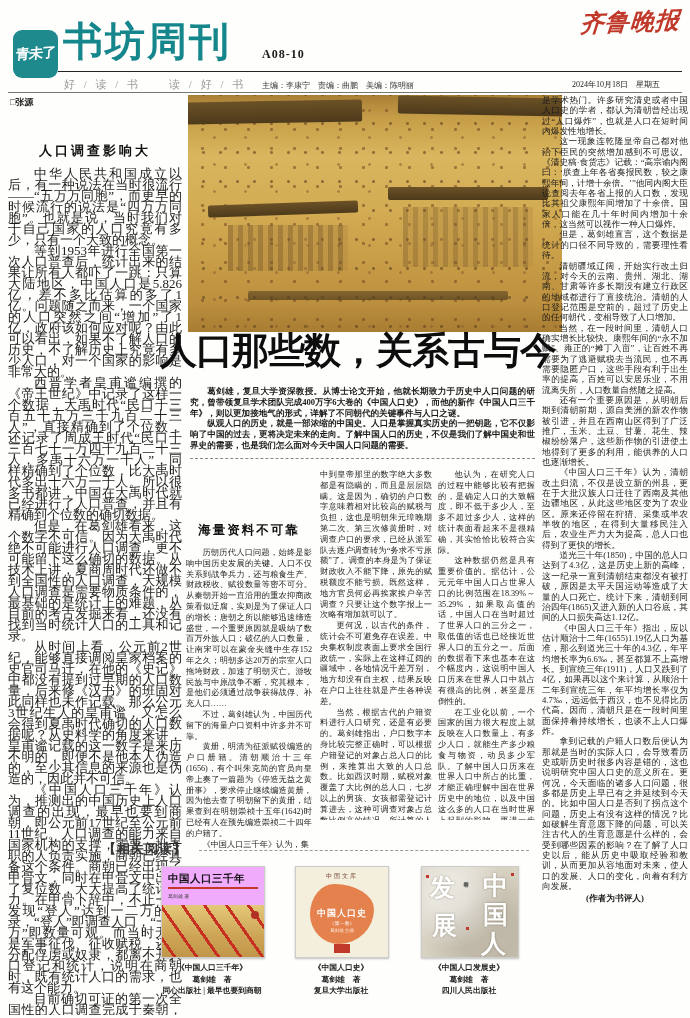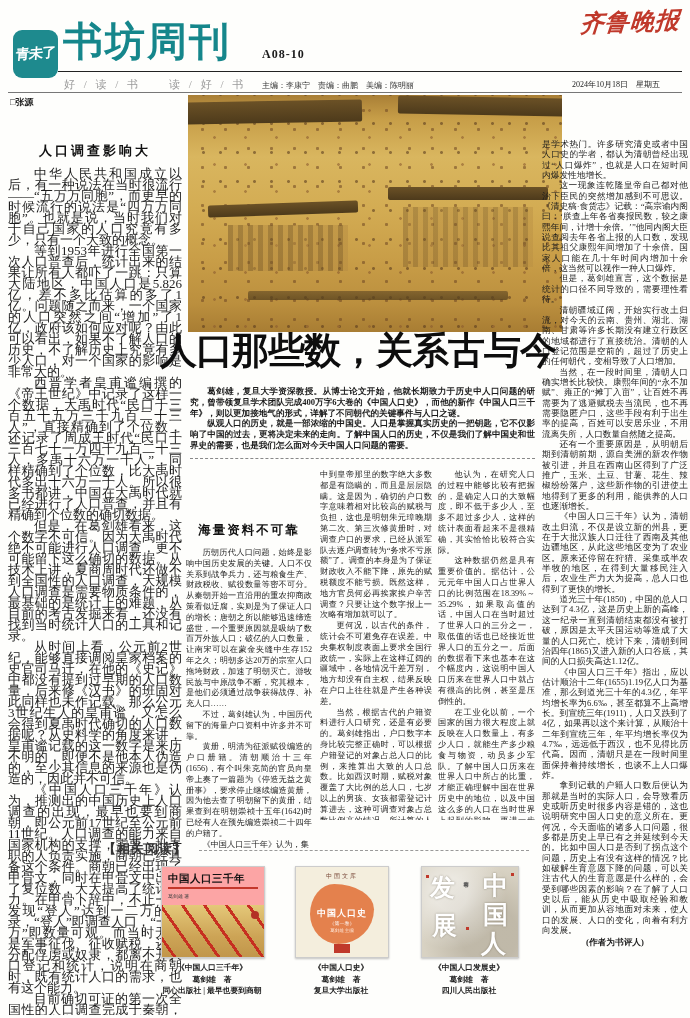--- a/index.html
+++ b/index.html
@@ -49,29 +49,29 @@
   #lede-divider{left:190px;top:458px;width:345px;border-top:1px dashed #888;}
   
   .midcol{top:470px;height:350px;overflow:hidden;}
   #col2{left:186px;width:126px;margin-top:48px;}
   #col2 .sec-h{font-size:12.5px;letter-spacing:2px;margin:4px 0 9px 0;}
   #col2 .body,#col3 .body,#col4 .body{font-size:8.2px;line-height:10.8px;}
   #col3{left:320px;width:112px;}
   #col4{left:438px;width:97px;}
   
   #rightcol{left:542px;top:95px;width:146px;height:915px;overflow:hidden;}
-  #rightcol .body{font-size:8.7px;line-height:10.35px;margin-top:44px;}
+  #rightcol .body{font-size:8.7px;line-height:10.35px;}
   #closing{font-weight:bold;text-align:center;text-indent:0 !important;margin-top:2px !important;}
   
   #related{left:95px;top:836px;width:440px;height:178px;}
   #related-header{position:absolute;left:8px;top:4px;font-size:13px;font-weight:bold;
                   font-family:"Liberation Sans",sans-serif;color:#333;letter-spacing:1px;}
   #related-dash{position:absolute;left:104px;top:14px;width:330px;border-top:1px dashed #999;}
   .book{position:absolute;top:30px;height:90px;box-shadow:0 1px 2px rgba(0,0,0,.25);border:1px solid #ccc;overflow:hidden;}
-  #book1{left:66px;width:102px;background:#fca5a5;}
+  #book1{left:66px;width:102px;background:#f0abfc;}
   #book1 .cover-title{position:absolute;left:6px;top:5px;font-size:10.5px;font-weight:900;letter-spacing:.5px;color:#111;}
   #book1 .cover-sub{position:absolute;left:6px;top:20px;width:90px;height:2px;background:#c4372b;}
   #book1 .cover-auth{position:absolute;left:6px;top:26px;font-size:5px;color:#444;}
   #book1 .cover-art{position:absolute;left:0;right:0;bottom:0;height:52px;
      background:linear-gradient(180deg,#e4c879,#cda456 60%,#c1964a),
      radial-gradient(circle at 30% 60%,#7a5a2a 2px,transparent 3px);}
   #book1 .stripes{position:absolute;left:0;right:0;bottom:0;height:52px;
      background:repeating-linear-gradient(55deg,transparent 0 9px,rgba(198,41,30,.95) 9px 12px,transparent 12px 18px);}
   #book1 .seal{position:absolute;right:5px;bottom:38px;width:8px;height:8px;border-radius:50%;background:#b33025;}
   #book2{left:200px;width:92px;background:#f4eedd;}

